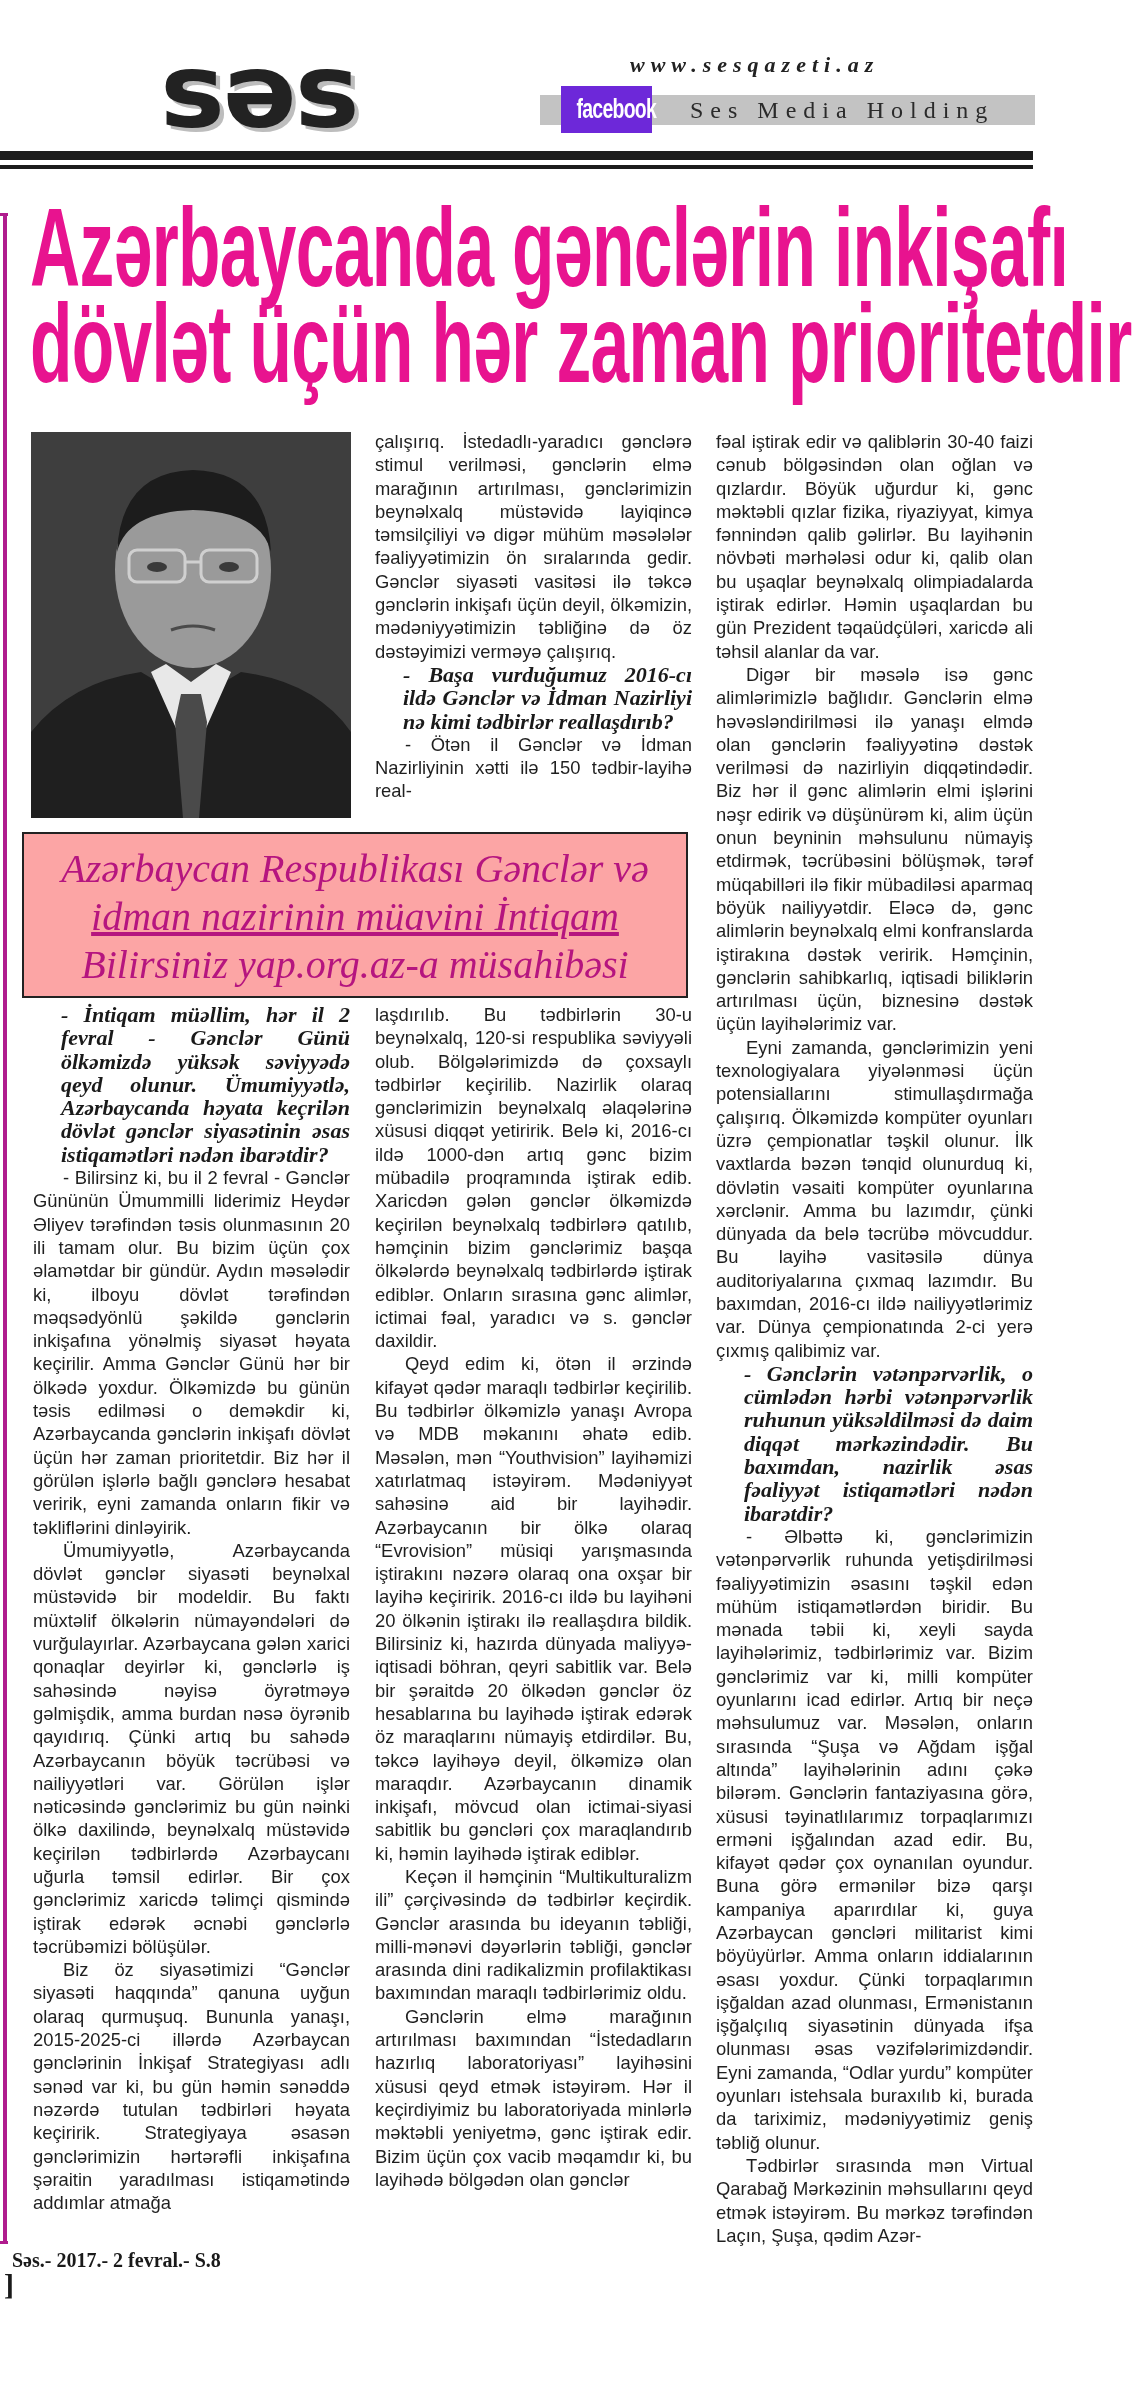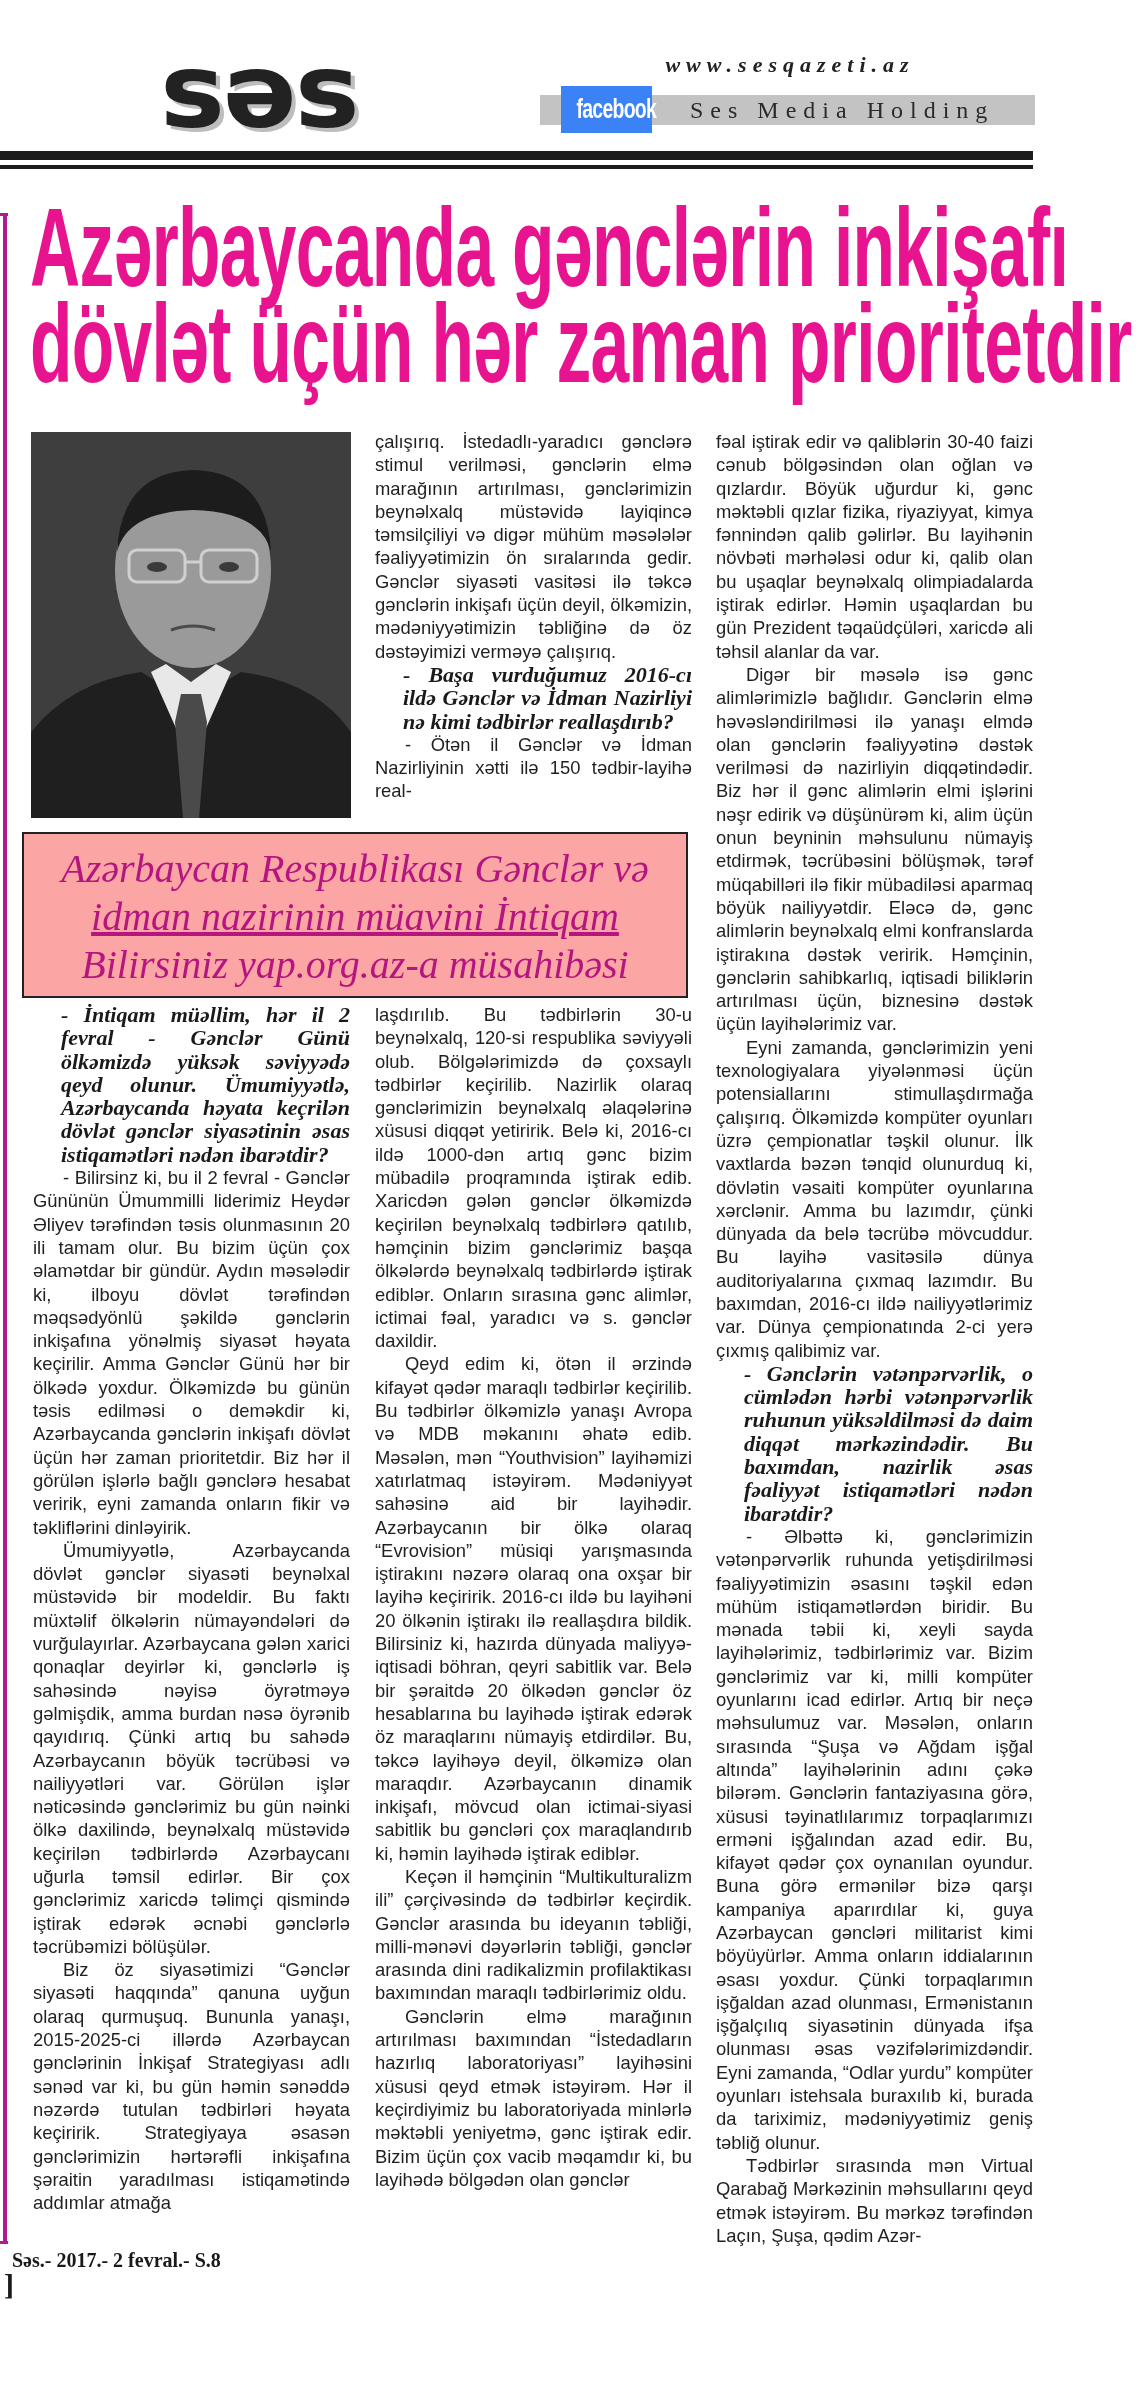--- a/index.html
+++ b/index.html
@@ -1,23 +1,23 @@
 <!DOCTYPE html>
 <html><head>
 <meta charset="utf-8">
 <style>
   html, body { margin: 0; padding: 0; background: #ffffff; }
   body { width: 1140px; height: 2396px; position: relative; overflow: hidden; font-family: "Liberation Sans", sans-serif; color: #1a1a1a; }
   .abs { position: absolute; }
 
   
   .logo { left: 160px; top: 44px; width: 210px; height: 95px; font-family: "DejaVu Sans", sans-serif; font-weight: bold; font-size: 104px; line-height: 95px; color: #222; letter-spacing: -2px; text-shadow: 4px 4px 0 #bdbdbd; transform: scaleX(1.05); transform-origin: left top; }
-  .url { left: 630px; top: 52px; width: 320px; font-family: "Liberation Serif", serif; font-style: italic; font-weight: bold; font-size: 22px; letter-spacing: 6px; color: #222; text-align: center; }
+  .url { left: 630px; top: 52px; width: 320px; font-family: "Liberation Serif", serif; font-style: italic; font-weight: bold; font-size: 22px; letter-spacing: 6px; color: #222; text-align: left; }
   .holding-bar { left: 540px; top: 95px; width: 495px; height: 30px; background: #c3c3c3; }
-  .fb-box { left: 561px; top: 86px; width: 91px; height: 47px; background: #3b82f6; color: #fff; font-family: "Liberation Sans", sans-serif; font-weight: bold; font-size: 27px; line-height: 47px; text-align: center; letter-spacing: -1px; }
+  .fb-box { left: 561px; top: 86px; width: 91px; height: 47px; background: #6d28d9; color: #fff; font-family: "Liberation Sans", sans-serif; font-weight: bold; font-size: 27px; line-height: 47px; text-align: center; letter-spacing: -1px; }
   .fb-box span { display: inline-block; transform: scaleX(0.72); transform-origin: center; }
   .holding-text { left: 690px; top: 94px; font-family: "Liberation Serif", serif; font-size: 24px; letter-spacing: 7px; color: #2a2a2a; line-height: 32px; }
   .rule-thick { left: 0; top: 151px; width: 1033px; height: 9px; background: #1c1c1c; }
   .rule-thin { left: 0; top: 165px; width: 1033px; height: 4px; background: #1c1c1c; }
 
   
   .frame-v { left: 3px; top: 213px; width: 4px; height: 2031px; background: #b01c8e; }
   .frame-h-top { left: 0; top: 213px; width: 8px; height: 3px; background: #b01c8e; }
   .frame-h-bot { left: 0; top: 2241px; width: 8px; height: 3px; background: #b01c8e; }
 

